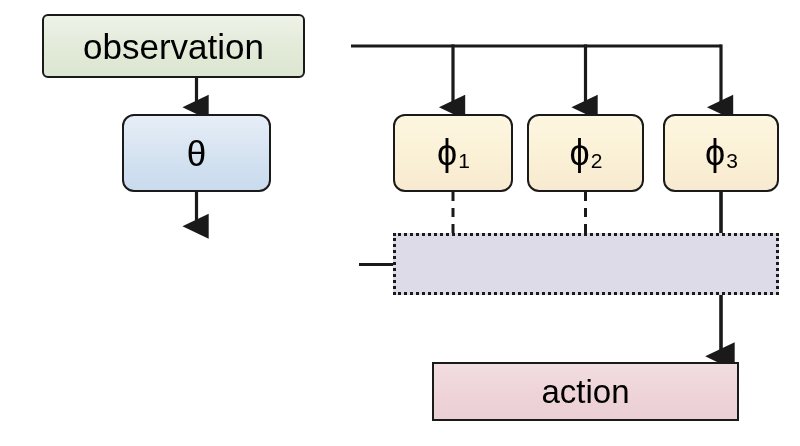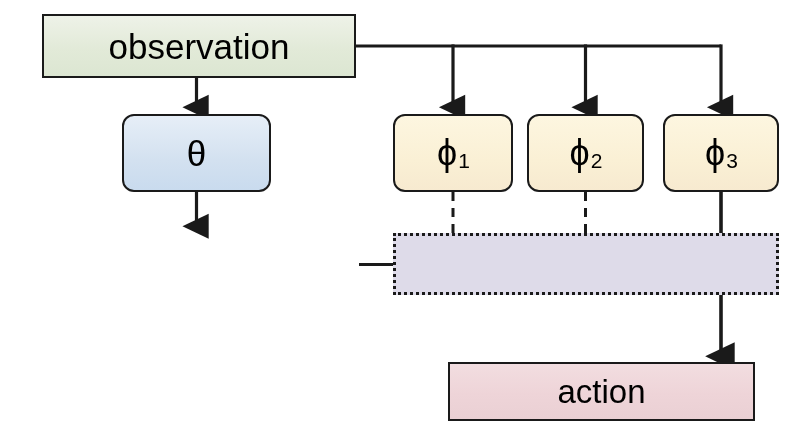--- a/index.html
+++ b/index.html
@@ -38,23 +38,24 @@
     line-height: 1;
     white-space: nowrap;
   }
   .node-label {
     display: inline-block;
   }
 
   
   #node-observation {
     left: 42px; top: 14px;
-    width: 314px; height: 64px;
+    width: 263px; height: 64px;
     background: linear-gradient(to bottom, #eef2e8 0%, #e2ead8 55%, #dce6d2 100%);
     font-size: 35px;
+    border-radius: 6px;
   }
   
   #node-theta {
     left: 122px; top: 114px;
     width: 149px; height: 78px;
     border-radius: 12px;
     background: linear-gradient(to bottom, #e6eef7 0%, #d3e1f0 60%, #c9dbee 100%);
     font-size: 35px;
   }
   
@@ -81,21 +82,20 @@
     width: 336px; height: 63px;
     background: linear-gradient(to bottom, #e6e3f0 0%, #dedbe9 55%, #d7d3e4 100%);
     font-size: 33px;
   }
   
   #node-action {
     left: 432px; top: 362px;
     width: 307px; height: 59px;
     background: linear-gradient(to bottom, #f2dde0 0%, #eed4d8 55%, #ead0d4 100%);
     font-size: 33px;
-    margin-left: 16px;
   }
   
   #switch-region {
     position: absolute;
     left: 393px; top: 233px;
     width: 386px; height: 62px;
     box-sizing: border-box;
     border: 3px dotted #1a1a1a;
     background: #dedbe9;
   }

